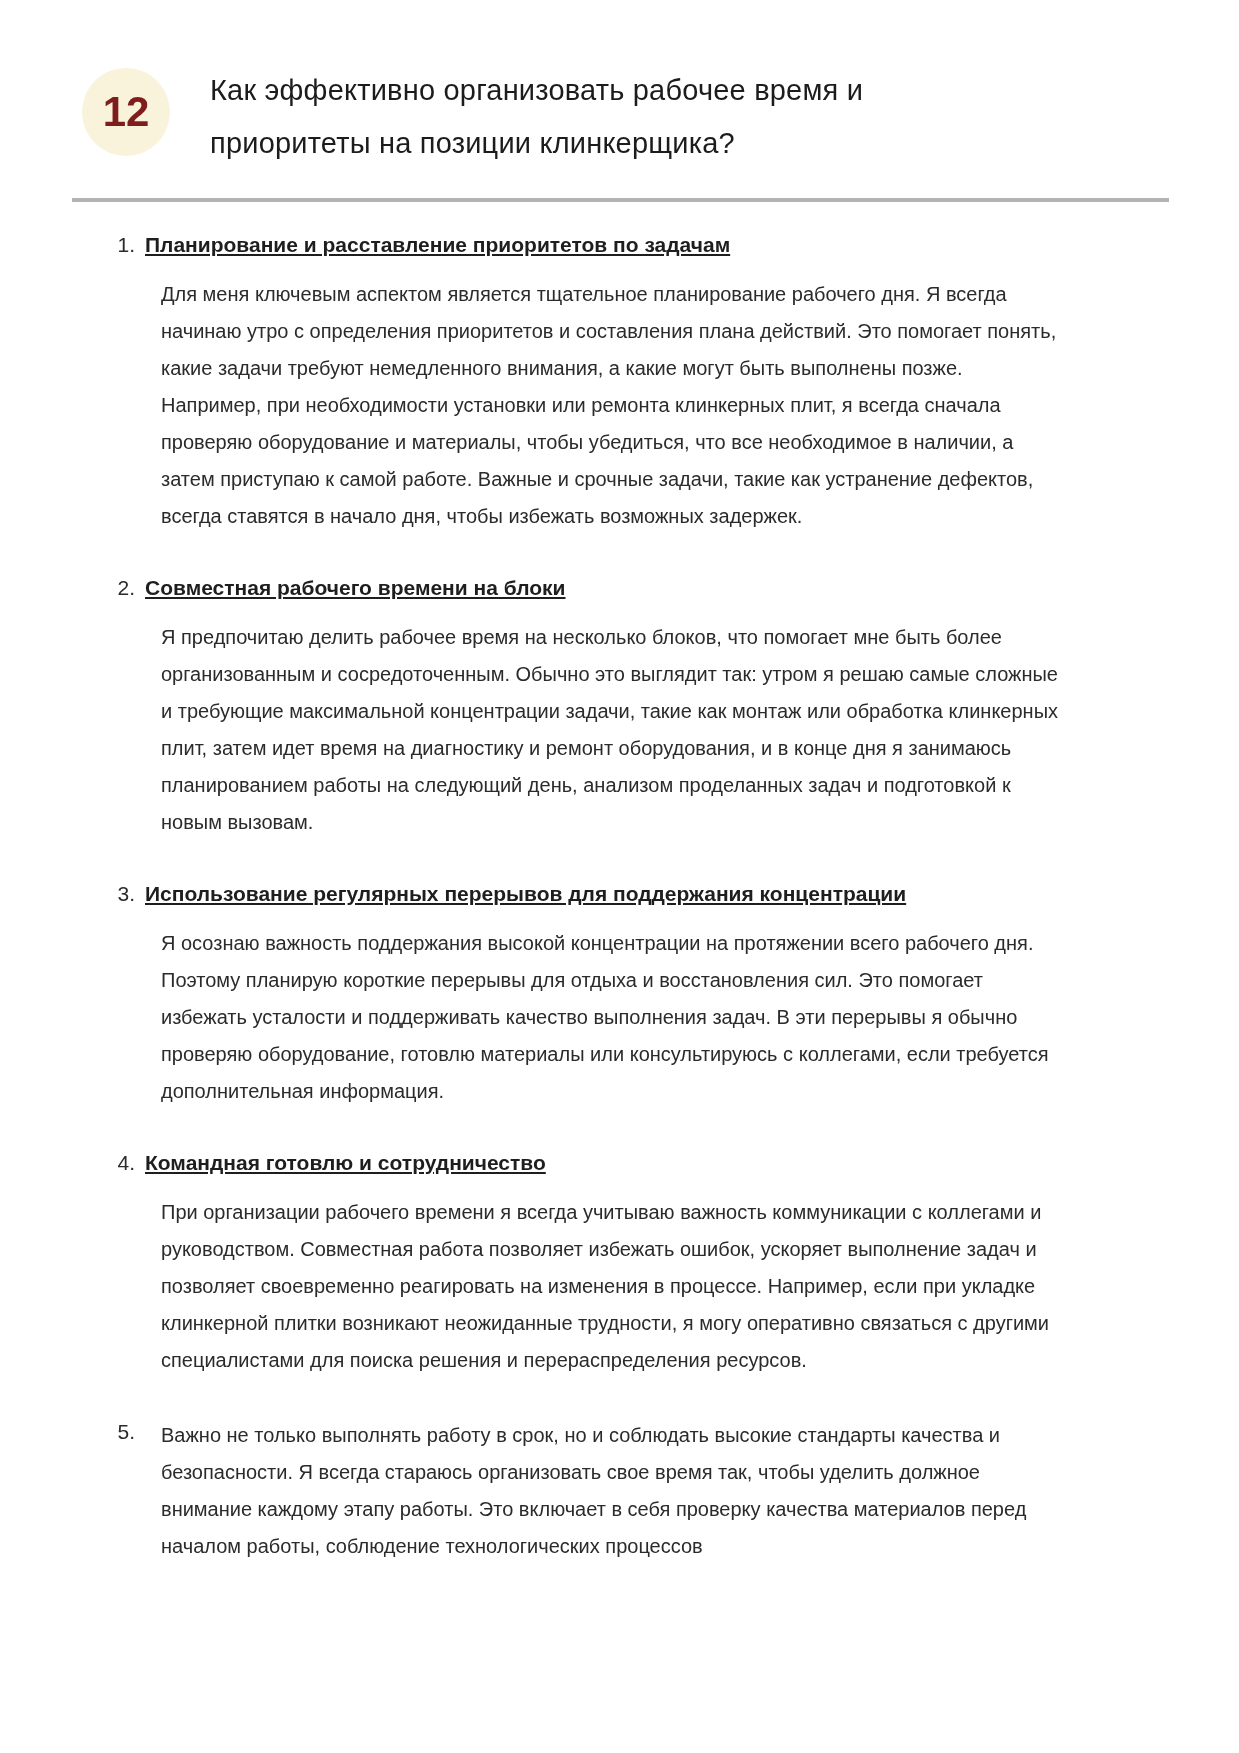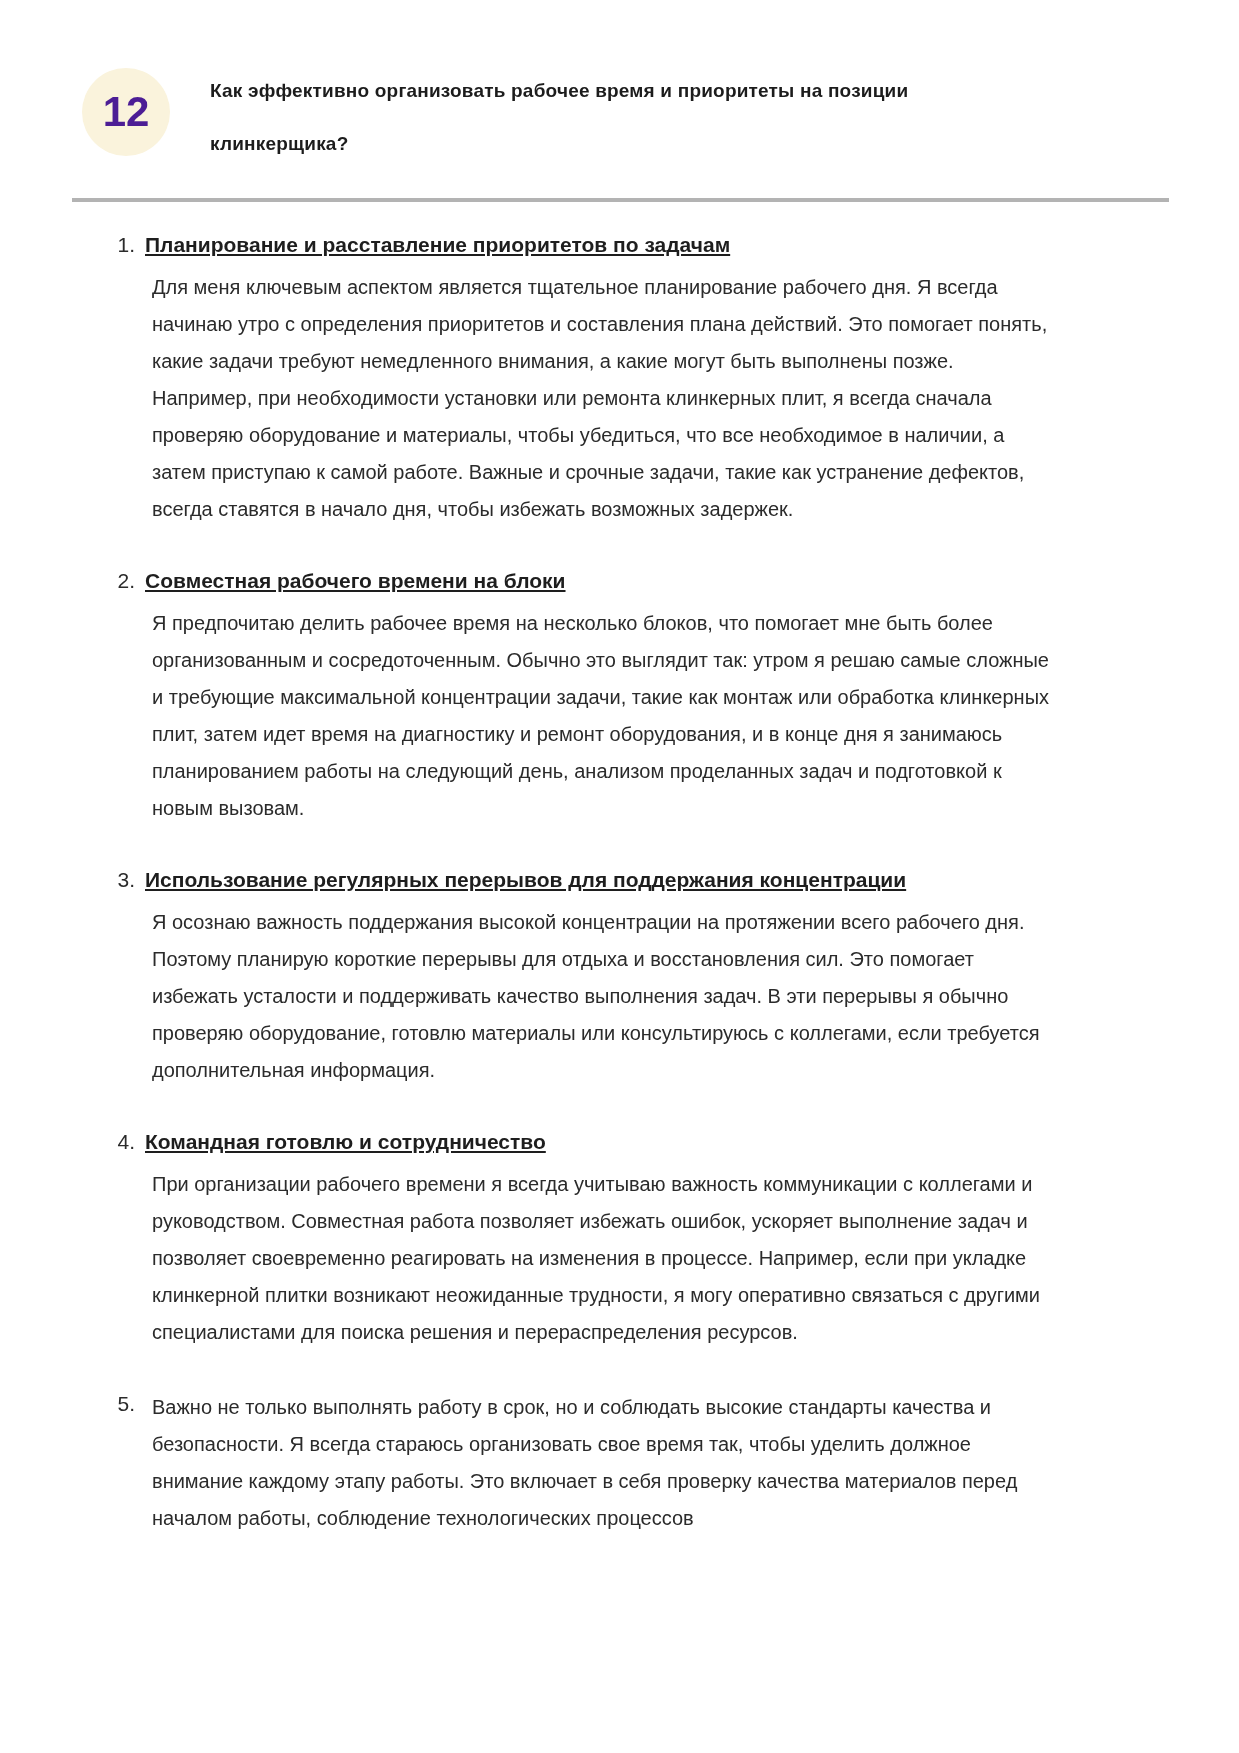--- a/index.html
+++ b/index.html
@@ -37,22 +37,22 @@
     font-weight: 700;
     display: flex;
     align-items: center;
     justify-content: center;
     line-height: 1;
   }
   .title {
     margin: 0 0 0 40px;
     padding-top: 2px;
     max-width: 810px;
-    font-size: 19px;
-    font-weight: 700;
+    font-size: 29px;
+    font-weight: 400;
     line-height: 53px;
     color: #1C1C1C;
     letter-spacing: 0.2px;
   }
   .divider {
     border: none;
     border-top: 4px solid #B3B3B3;
     margin: 28px 0 0 0;
     width: 100%;
   }
@@ -80,35 +80,35 @@
   .item-heading {
     margin: 0 0 9px 0;
     font-size: 21px;
     font-weight: 700;
     line-height: 30px;
     color: #1E1E1E;
     max-width: 910px;
     text-decoration: underline;
   }
   .item-body {
-    margin: 7px;
+    margin: 16px;
     max-width: 905px;
     font-size: 20px;
     font-weight: 400;
     line-height: 37px;
     color: #2B2B2B;
   }
 </style>
 </head>
 <body>
 
 <div class="page">
 
   <header class="header">
-    <div class="badge" style="background: rgb(250, 243, 220); color: #4c1d95;">12</div>
+    <div class="badge" style="background: rgb(250, 243, 220); color: #7f1d1d;">12</div>
     <h1 class="title">Как эффективно организовать рабочее время и приоритеты на позиции клинкерщика?</h1>
   </header>
 
   <hr class="divider" style="border-top-color: rgb(179, 179, 179);">
 
   <ol class="answer-list">
 
     <li class="answer-item">
       <span class="item-number">1.</span>
       <h2 class="item-heading">Планирование и расставление приоритетов по задачам</h2>

